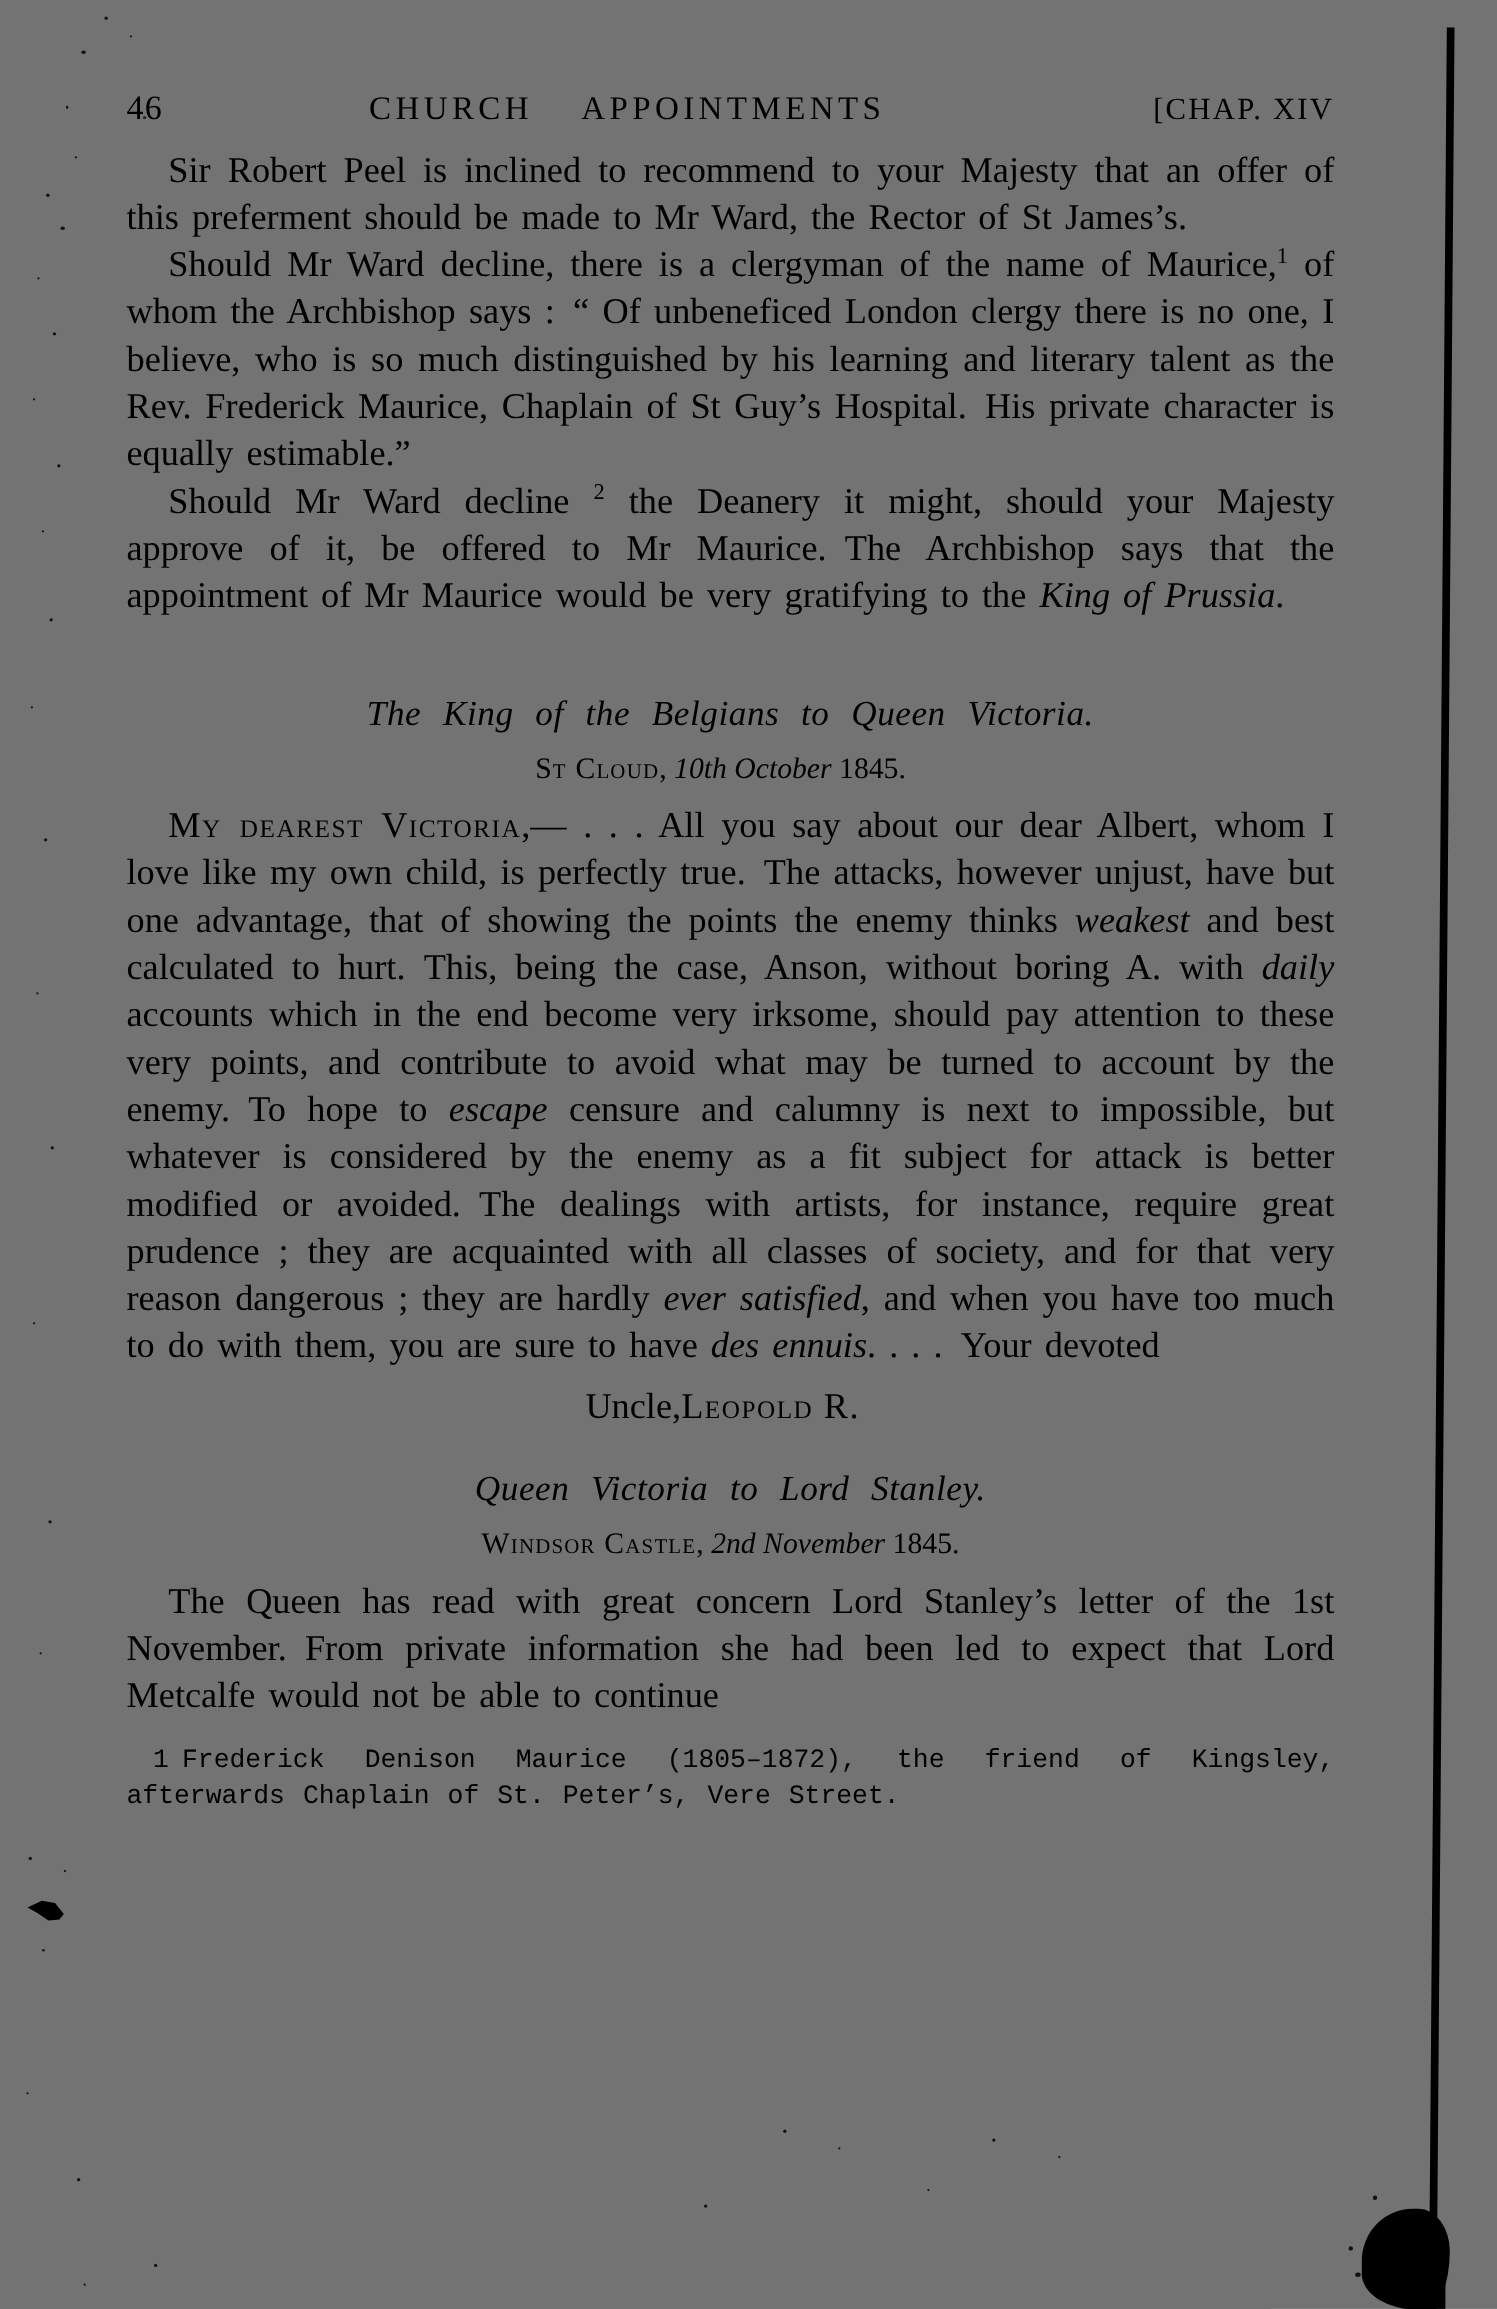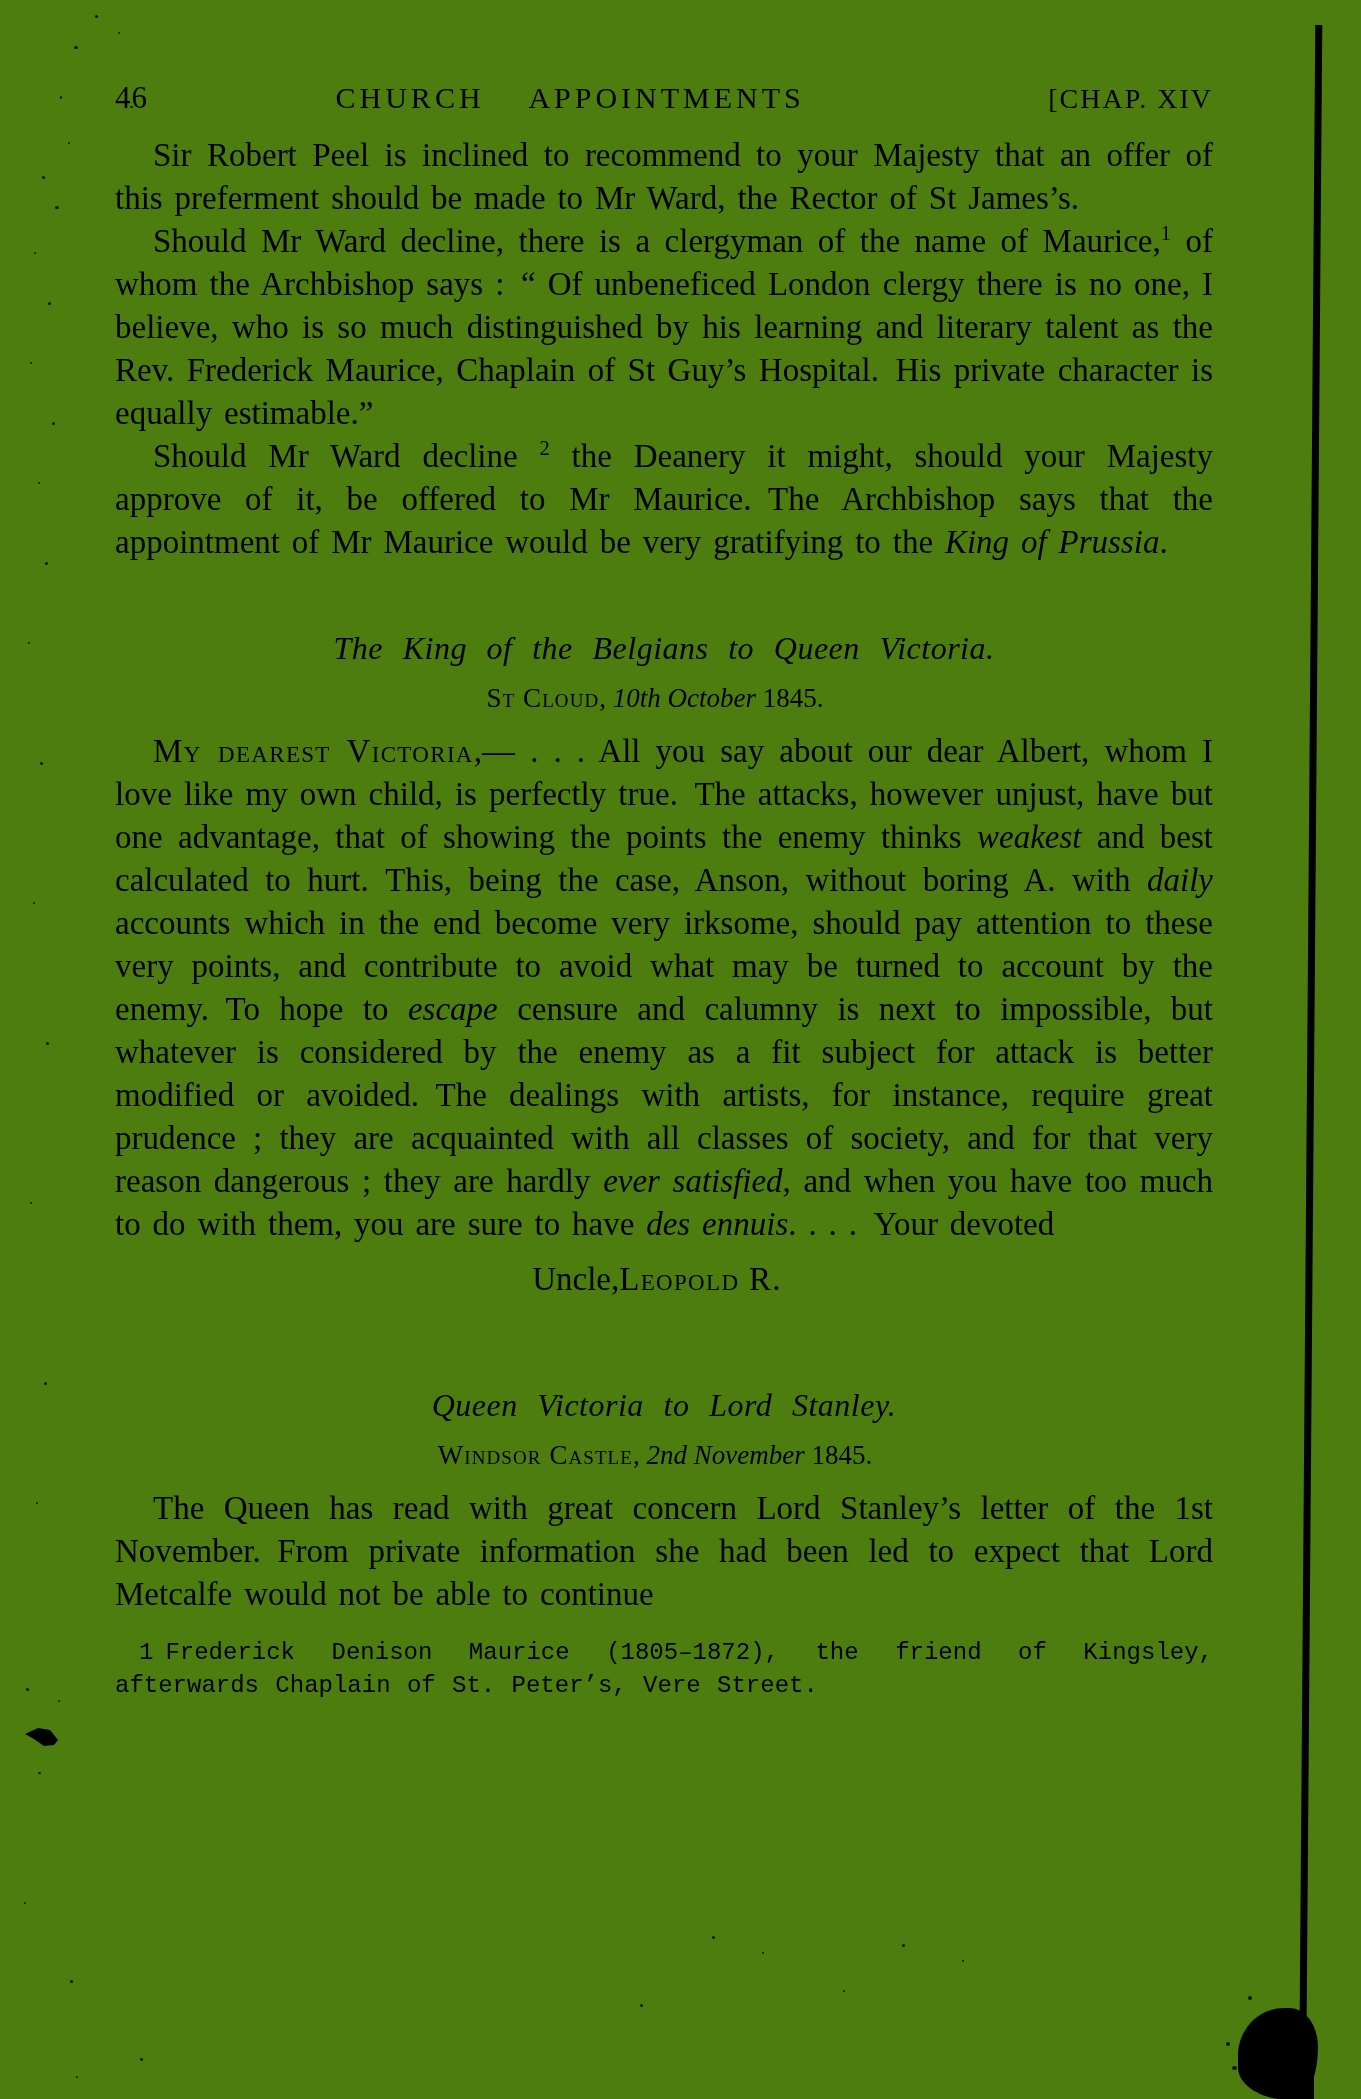--- a/index.html
+++ b/index.html
@@ -2,42 +2,42 @@
 <html><head>
 <meta charset="utf-8">
 <style>
   * { margin:0; padding:0; box-sizing:border-box; }
   html,body { background:#ffffff; }
   body {
     width:1361px; height:2099px; position:relative; overflow:hidden;
     font-family:"Liberation Serif", "DejaVu Serif", serif;
     color:#000;
   }
-  .page { position:absolute; inset:0; background:#4d7c0f; }
+  .page { position:absolute; inset:0; background:#737373; }
   .text-col {
     position:absolute; left:115px; top:80px; width:1098px;
   }
   .running-header {
     display:flex; justify-content:space-between; align-items:baseline;
     font-size:30px; height:40px;
   }
   .page-number { font-size:31px; letter-spacing:1px; }
   .running-title { letter-spacing:4px; word-spacing:34px; transform:translateX(-28px); }
   .chapter-label { font-size:28px; letter-spacing:2px; }
   .body-para {
     font-size:33px; line-height:43px; text-align:justify;
     word-spacing:0.11em; text-indent:38px;
   }
   .para-peel { margin-top:14px; }
   .letter-heading {
     font-style:italic; text-align:center; font-size:32px;
     line-height:40px; word-spacing:0.35em; letter-spacing:0.5px;
   }
   .heading-belgians { margin-top:64px; }
-  .heading-stanley { margin-top:84px; }
+  .heading-stanley { margin-top:32px; }
   .dateline {
     text-align:center; font-size:27px; line-height:34px;
     margin-top:13px; padding-right:18px;
   }
   .letter-body { margin-top:15px; }
   .closing-row {
     display:flex; justify-content:center; align-items:baseline;
     font-size:33px; line-height:43px; padding-right:14px;margin-top:12px;
   }
   .footnotes { margin-top:20px; font-size:24px; line-height:33px;font-family:Liberation Mono, monospace; }

